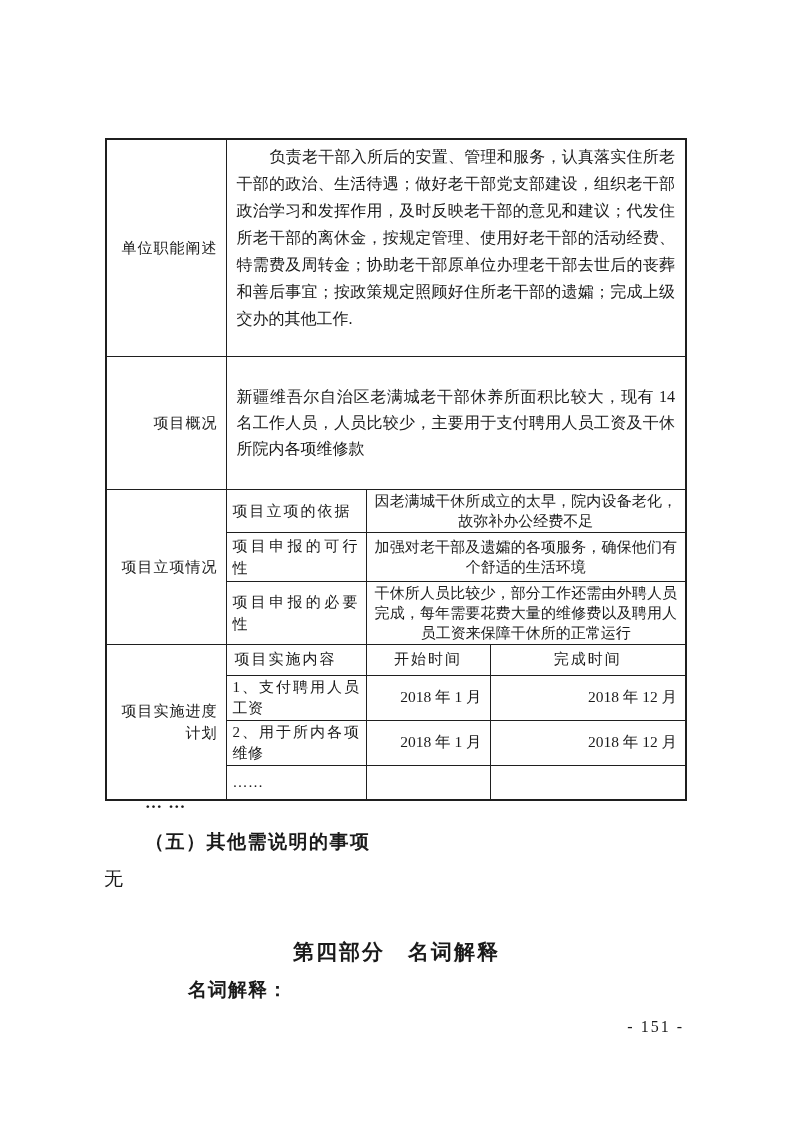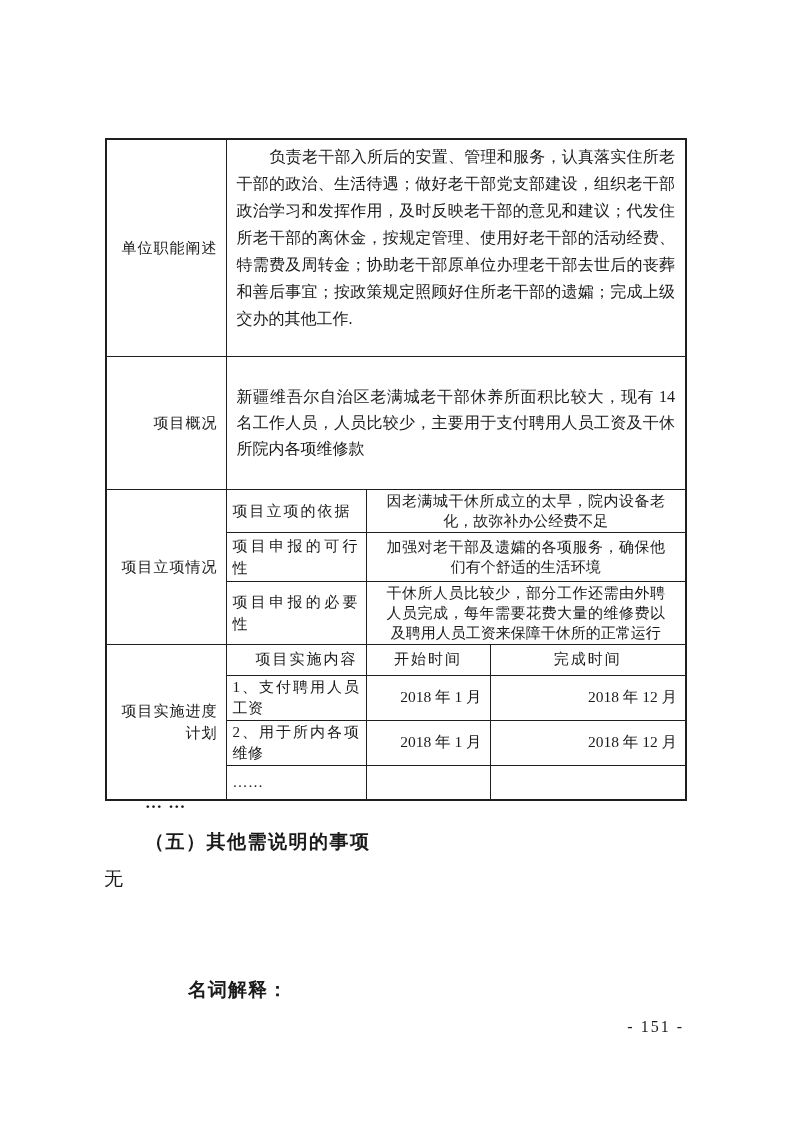--- a/index.html
+++ b/index.html
@@ -52,26 +52,26 @@
   td.sublbl{
     font-size:15px;line-height:22px;
     text-align:justify;text-justify:inter-character;
     letter-spacing:2px;
     padding:2px 6px;
   }
   td.ctr{
     font-size:15px;line-height:20px;
     text-align:justify;text-justify:inter-character;
     text-align-last:center;
-    padding:1px 20px;
+    padding:1px 8px;
   }
   td.schhead{
     font-size:15px;letter-spacing:2px;text-align:center;
   }
-  td.schhead-left{text-align:right;}
+  td.schhead-left{text-align:left;}
   td.schtxt{
     font-size:15px;line-height:21px;
     text-align:justify;text-justify:inter-character;
     letter-spacing:0.5px;
     padding:1px 6px;
   }
   td.date{font-size:15.5px;text-align:right;}
 
   .ellipsis-below{
     position:absolute;left:145px;top:793px;
@@ -155,16 +155,17 @@
         <td class="schtxt">……</td>
         <td class="date"></td>
         <td class="date"></td>
       </tr>
     </tbody>
   </table>
 
   <div class="ellipsis-below">… …</div>
   <div class="section5-heading">（五）其他需说明的事项</div>
   <div class="none-text">无</div>
+  <div class="part4-title">第四部分　名词解释</div>
   <div class="glossary-label">名词解释：</div>
   <div class="page-number">- 151 -</div>
 
 </div>
 
 </body></html>

